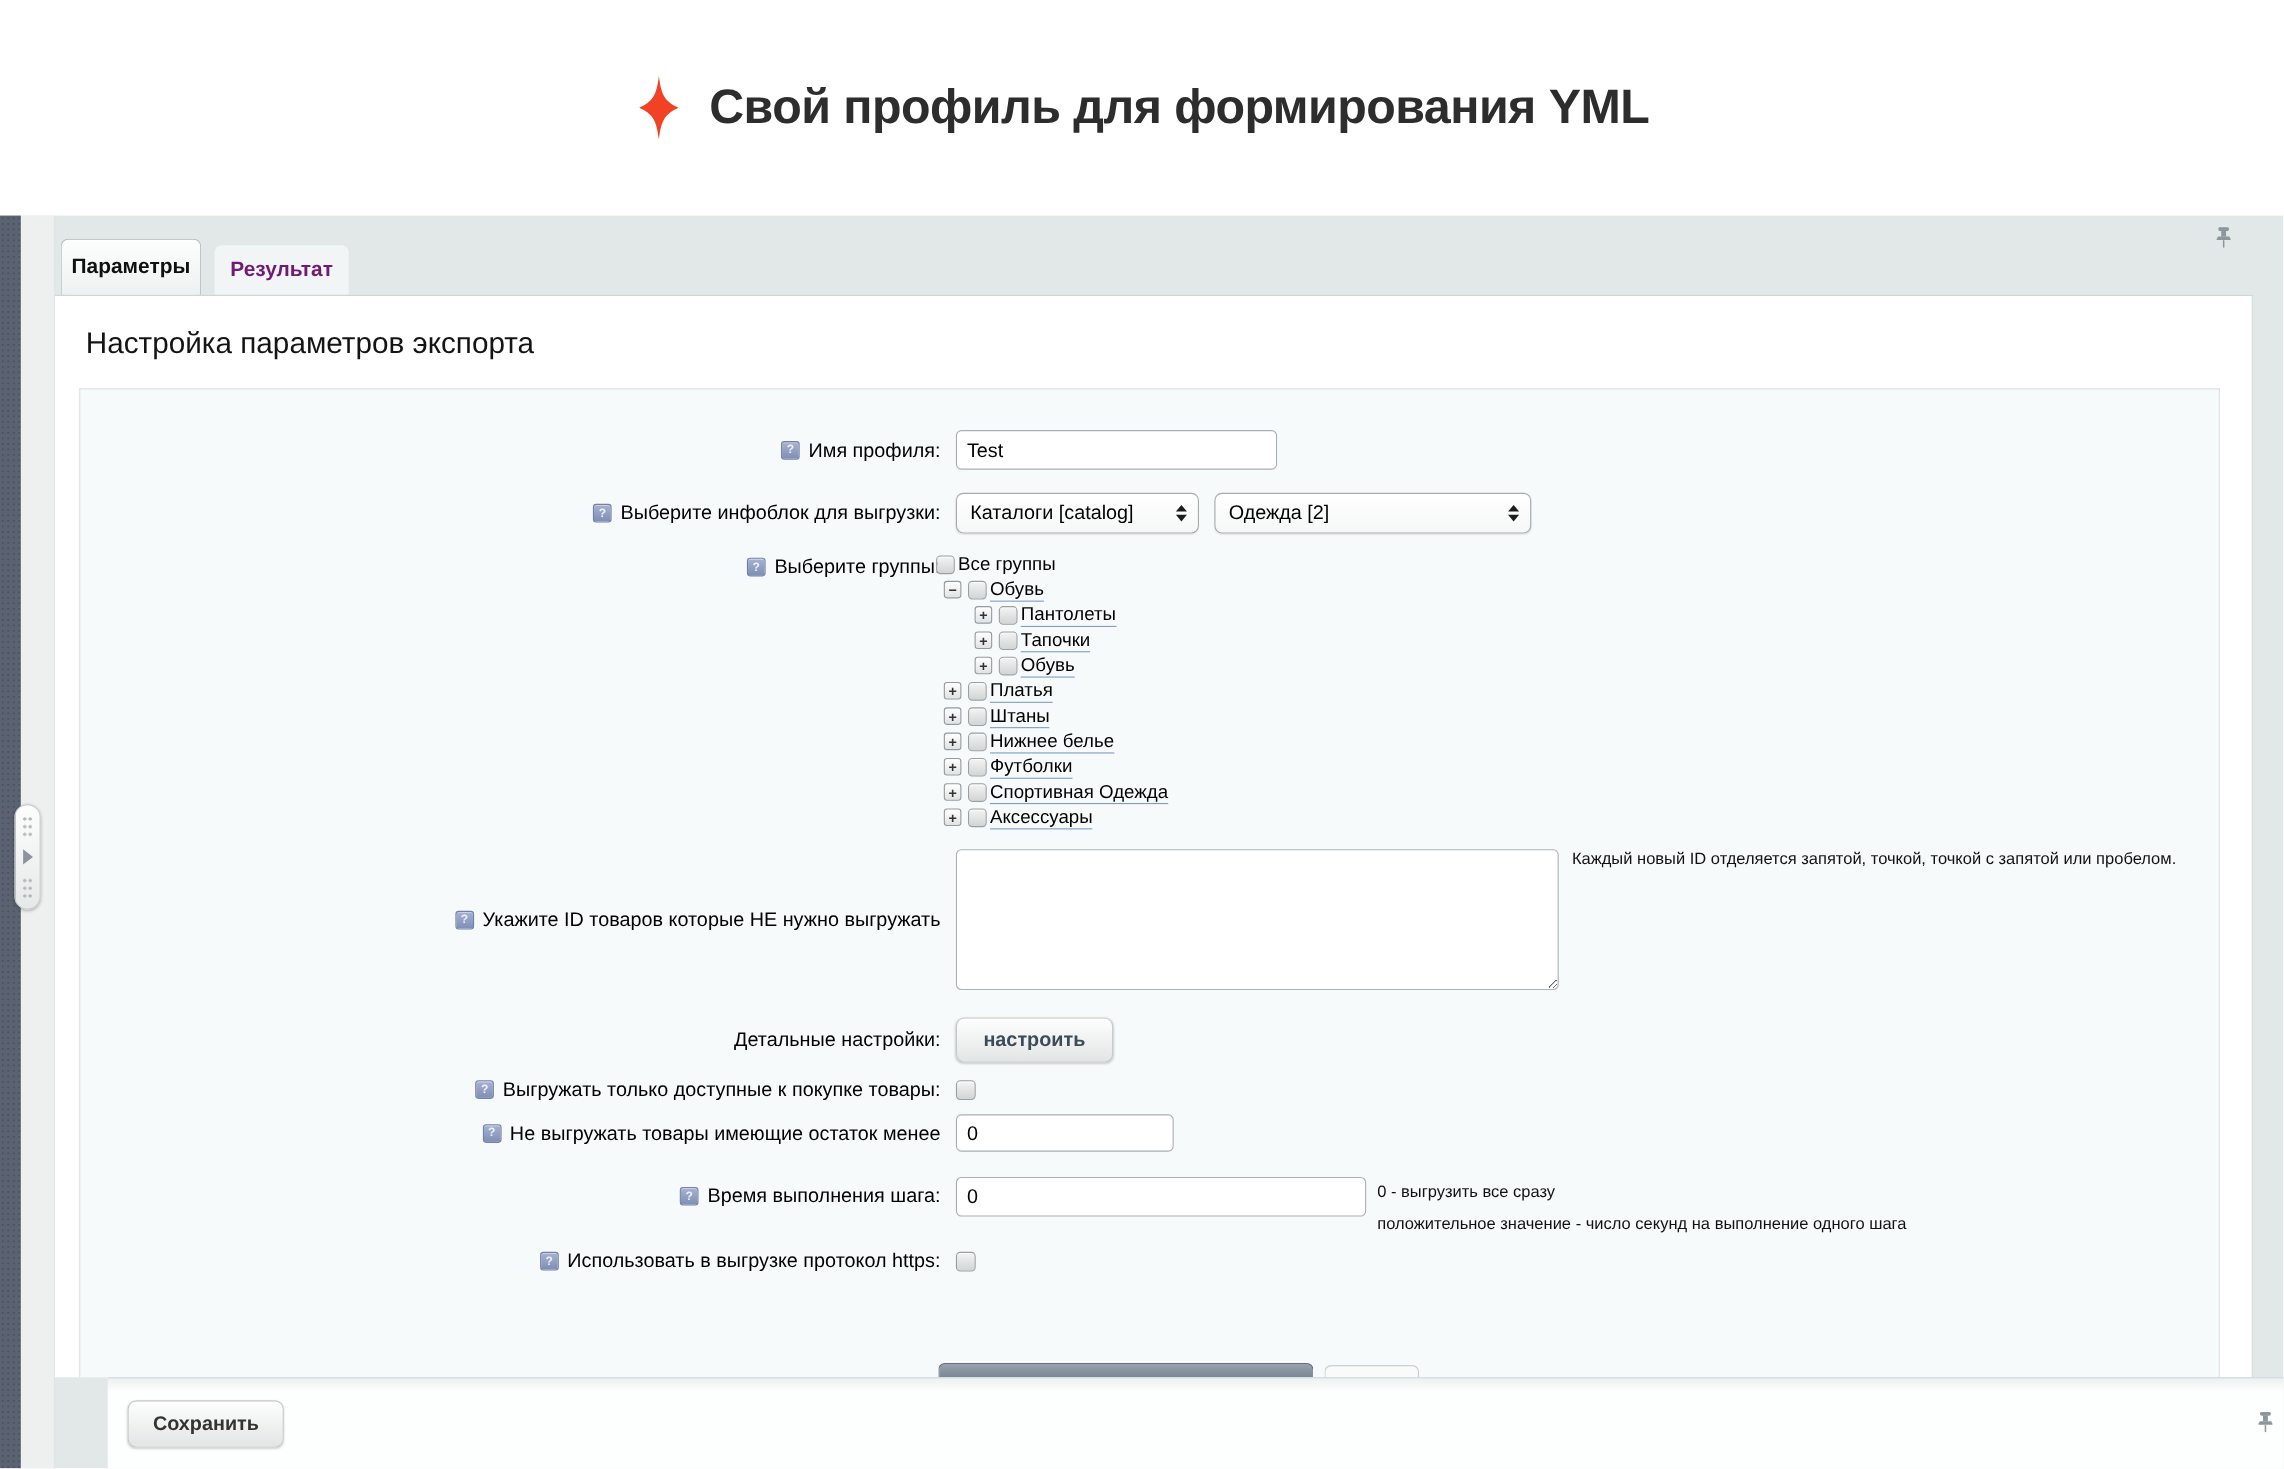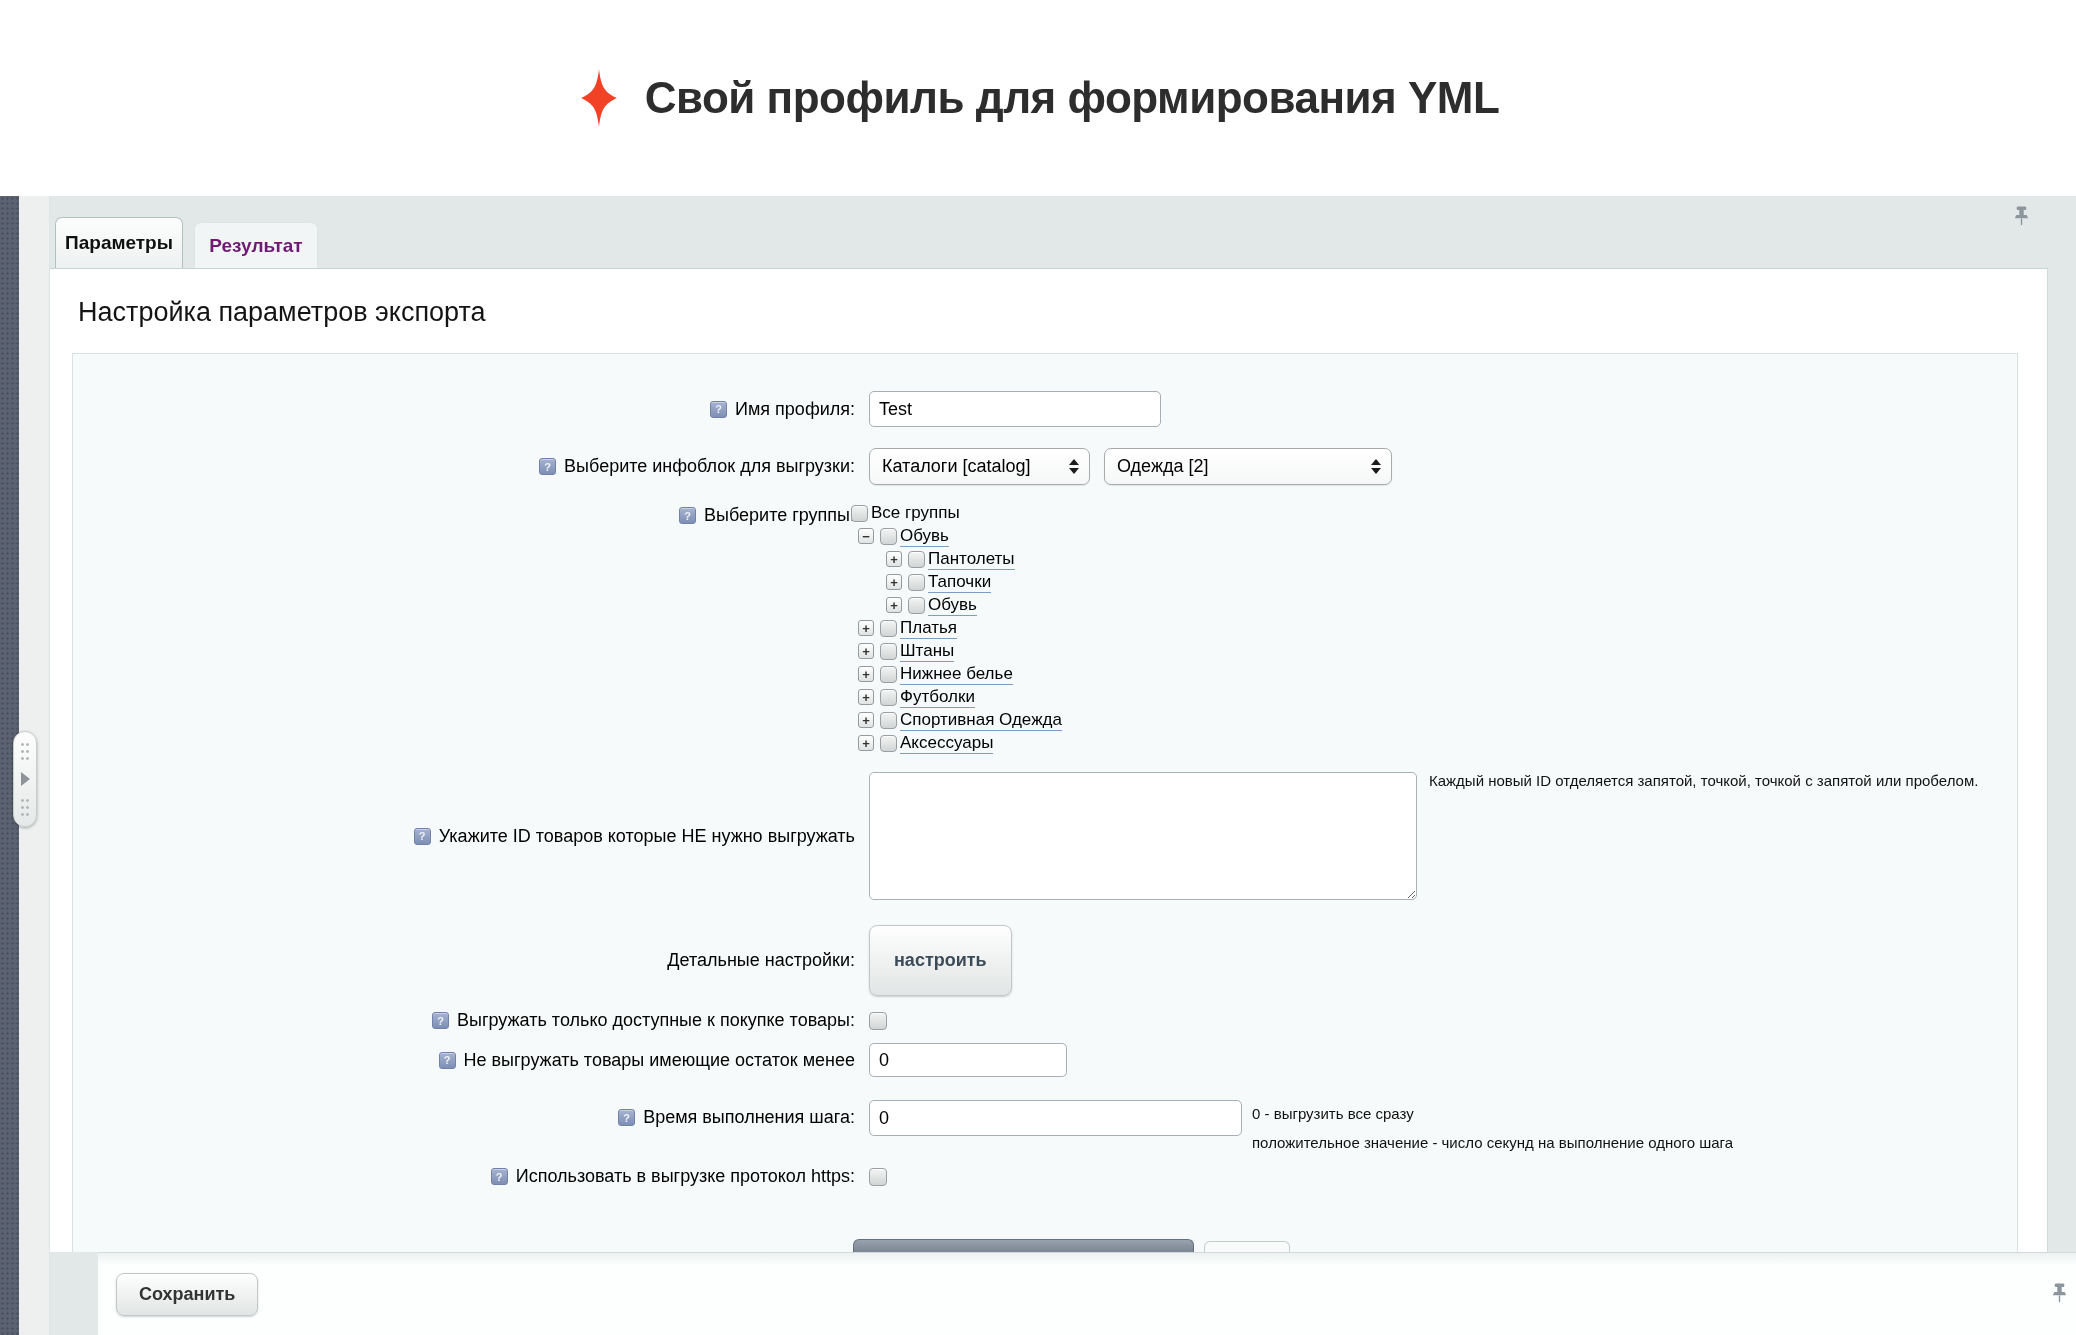--- a/index.html
+++ b/index.html
@@ -84,21 +84,21 @@
     resize:both; font-family:"Liberation Sans", sans-serif; font-size:17px; padding:6px 8px; }
   .hint { font-size:15px; color:#111; }
   .hint-lines { line-height:1.9; }
   .ctl-col { display:flex; flex-direction:row; align-items:flex-start; gap:12px; }
 
   
   .ui-button { display:inline-flex; align-items:center; justify-content:center;
     background:linear-gradient(#fefefe,#e2e5e5); border:1px solid #c2c8c8; border-radius:8px;
     box-shadow:0 1px 2px rgba(0,0,0,.18), inset 0 1px 0 #fff; cursor:pointer;
     font-family:"Liberation Sans", sans-serif; }
-  .btn-configure { padding:24px 24px; font-size:18px; font-weight:bold; color:#3c4b58; }
+  .btn-configure { padding:9px 24px; font-size:18px; font-weight:bold; color:#3c4b58; }
   .btn-save { padding:10px 22px; font-size:18px; font-weight:bold; color:#333; }
 
   
   .clip-select { position:absolute; left:780px; bottom:0; width:341px; height:13px;
     background:linear-gradient(#99a2ae,#7b8694); border:1px solid #66707c; border-bottom:none; border-radius:6px 6px 0 0; }
   .clip-button { position:absolute; left:1131px; bottom:0; width:86px; height:11px;
     background:#f9fafa; border:1px solid #c5cccd; border-bottom:none; border-radius:6px 6px 0 0; }
 
   
   .footer-bar { position:absolute; left:50px; bottom:0; width:1998px; height:83px;

